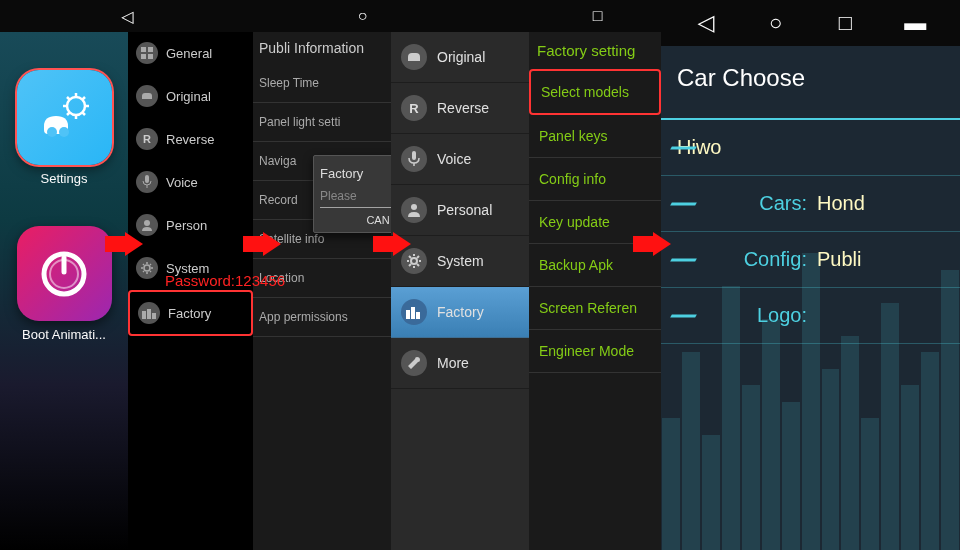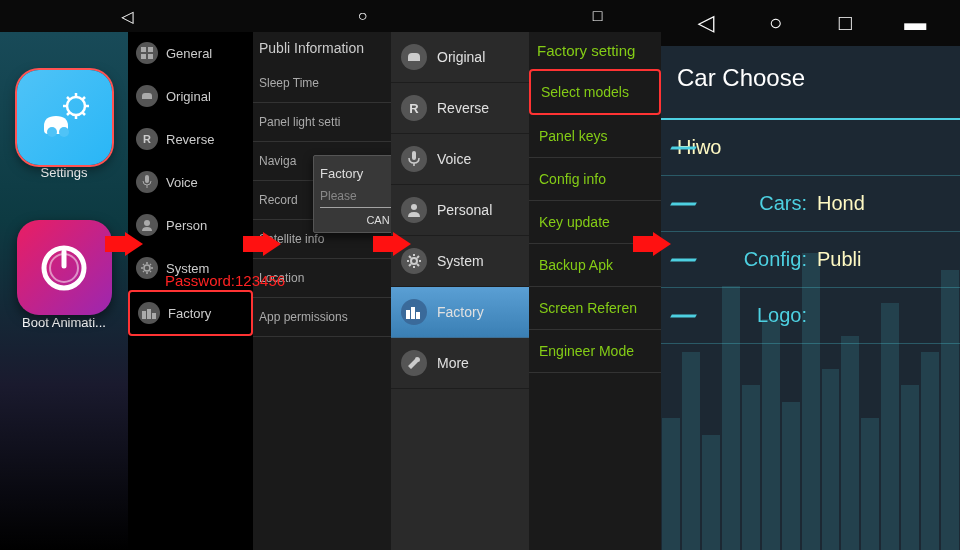--- a/index.html
+++ b/index.html
@@ -39,20 +39,21 @@
 }
 .app-boot-icon {
   background: linear-gradient(135deg, #e91e63, #9c27b0);
   box-shadow: 0 4px 12px rgba(0,0,0,0.5);
   margin-top: 30px;
 }
 .app-label {
   color: #fff;
   font-size: 13px;
   text-align: center;
+  margin-top: 6px;
   white-space: nowrap;
   overflow: hidden;
   text-overflow: ellipsis;
   max-width: 100px;
 }
 
 
 .panel2 {
   width: 263px;
   height: 100%;

